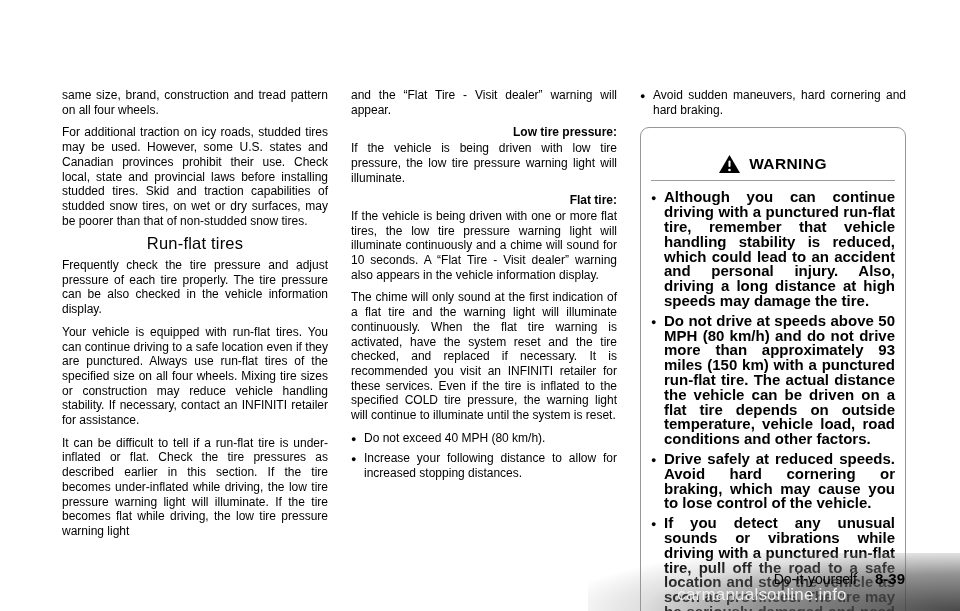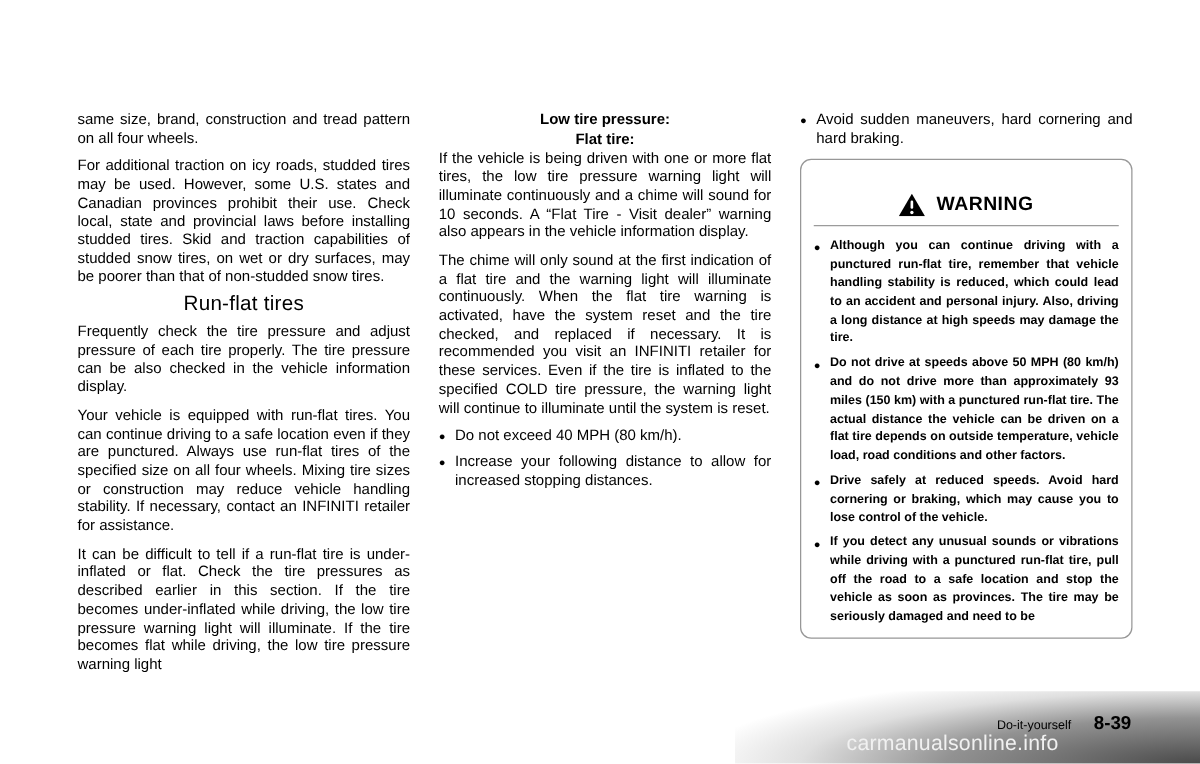--- a/index.html
+++ b/index.html
@@ -6,36 +6,36 @@
   html,body { background:#ffffff; }
   body { font-family:"Liberation Sans", sans-serif; color:#000; }
   .canvas { position:relative; width:960px; height:611px; background:#fff; overflow:hidden; }
 
   .columns { position:absolute; left:62px; top:88px; width:845px; display:flex; gap:23px; }
   .col { width:266px; font-size:12px; line-height:14.7px; text-align:justify; }
 
   .col p { margin-bottom:8px; }
   .col p.cont { margin-bottom:8px; }
   h2.section-heading { font-size:16.5px; font-weight:400; letter-spacing:0.2px; margin:3px 0 7px; text-align:center; }
-  .bold-label { font-weight:700; margin-bottom:1px !important; text-align:center; }
+  .bold-label { font-weight:700; margin-bottom:1px !important; text-align:right; }
 
   .bullet { display:flex; margin-bottom:6px; }
   .bullet .dot { flex:0 0 13px; width:13px; font-size:9px; line-height:inherit; transform:translateY(1px); text-align:left; }
   .bullet .text { flex:1; display:block; text-align:justify; }
 
   .warning-box { margin-top:10px; border:1.5px solid #979797; border-radius:9px; padding:23px 10px 9px; }
   .warning-header { display:flex; justify-content:center; align-items:center; gap:9px; padding:4px 0 7px; border-bottom:1px solid #9b9b9b; margin-bottom:9px; }
   .warning-title { font-size:15.5px; font-weight:700; letter-spacing:0.4px; }
   .warning-icon { display:inline-flex; }
   .warning-box .bullet { margin-bottom:5px; }
-  .warning-box .bullet .text { font-weight:700; font-size:10px; line-height:14.8px; }
+  .warning-box .bullet .text { font-weight:700; font-size:15px; line-height:14.8px; }
   .warning-box .bullet:last-child { margin-bottom:0; }
 
   .footer { position:absolute; right:55px; bottom:24px; display:flex; align-items:baseline; gap:18px; z-index:6; }
-  .footer .section { font-size:10px; }
+  .footer .section { font-size:14px; }
   .footer .pagenum { font-size:15px; font-weight:700; }
 
   .watermark { position:absolute; right:0; bottom:0; width:372px; height:58px; z-index:5;
     background: radial-gradient(130% 150% at 100% 100%, rgba(58,58,58,0.92) 0%, rgba(95,95,95,0.68) 42%, rgba(150,150,150,0.3) 66%, rgba(255,255,255,0) 84%);
     display:flex; align-items:flex-end; justify-content:center; padding:0 24px 6px 0; }
   .watermark span { color:#f1f1f1; font-size:17px; letter-spacing:0.2px; }
 </style>
 </head>
 <body>
 
@@ -46,21 +46,23 @@
     <div class="col">
       <p class="cont">same size, brand, construction and tread pattern on all four wheels.</p>
       <p>For additional traction on icy roads, studded tires may be used. However, some U.S. states and Canadian provinces prohibit their use. Check local, state and provincial laws before installing studded tires. Skid and traction capabilities of studded snow tires, on wet or dry surfaces, may be poorer than that of non-studded snow tires.</p>
       <h2 class="section-heading">Run-flat tires</h2>
       <p>Frequently check the tire pressure and adjust pressure of each tire properly. The tire pressure can be also checked in the vehicle information display.</p>
       <p>Your vehicle is equipped with run-flat tires. You can continue driving to a safe location even if they are punctured. Always use run-flat tires of the specified size on all four wheels. Mixing tire sizes or construction may reduce vehicle handling stability. If necessary, contact an INFINITI retailer for assistance.</p>
       <p>It can be difficult to tell if a run-flat tire is under-inflated or flat. Check the tire pressures as described earlier in this section. If the tire becomes under-inflated while driving, the low tire pressure warning light will illuminate. If the tire becomes flat while driving, the low tire pressure warning light</p>
     </div>
 
     <div class="col">
+      <p>and the “Flat Tire - Visit dealer” warning will appear.</p>
       <p class="bold-label">Low tire pressure:</p>
+      <p>If the vehicle is being driven with low tire pressure, the low tire pressure warning light will illuminate.</p>
       <p class="bold-label">Flat tire:</p>
       <p>If the vehicle is being driven with one or more flat tires, the low tire pressure warning light will illuminate continuously and a chime will sound for 10 seconds. A “Flat Tire - Visit dealer” warning also appears in the vehicle information display.</p>
       <p>The chime will only sound at the first indication of a flat tire and the warning light will illuminate continuously. When the flat tire warning is activated, have the system reset and the tire checked, and replaced if necessary. It is recommended you visit an INFINITI retailer for these services. Even if the tire is inflated to the specified COLD tire pressure, the warning light will continue to illuminate until the system is reset.</p>
       <div class="bullet">
         <span class="dot">●</span>
         <span class="text">Do not exceed 40 MPH (80 km/h).</span>
       </div>
       <div class="bullet">
         <span class="dot">●</span>
         <span class="text">Increase your following distance to allow for increased stopping distances.</span>

